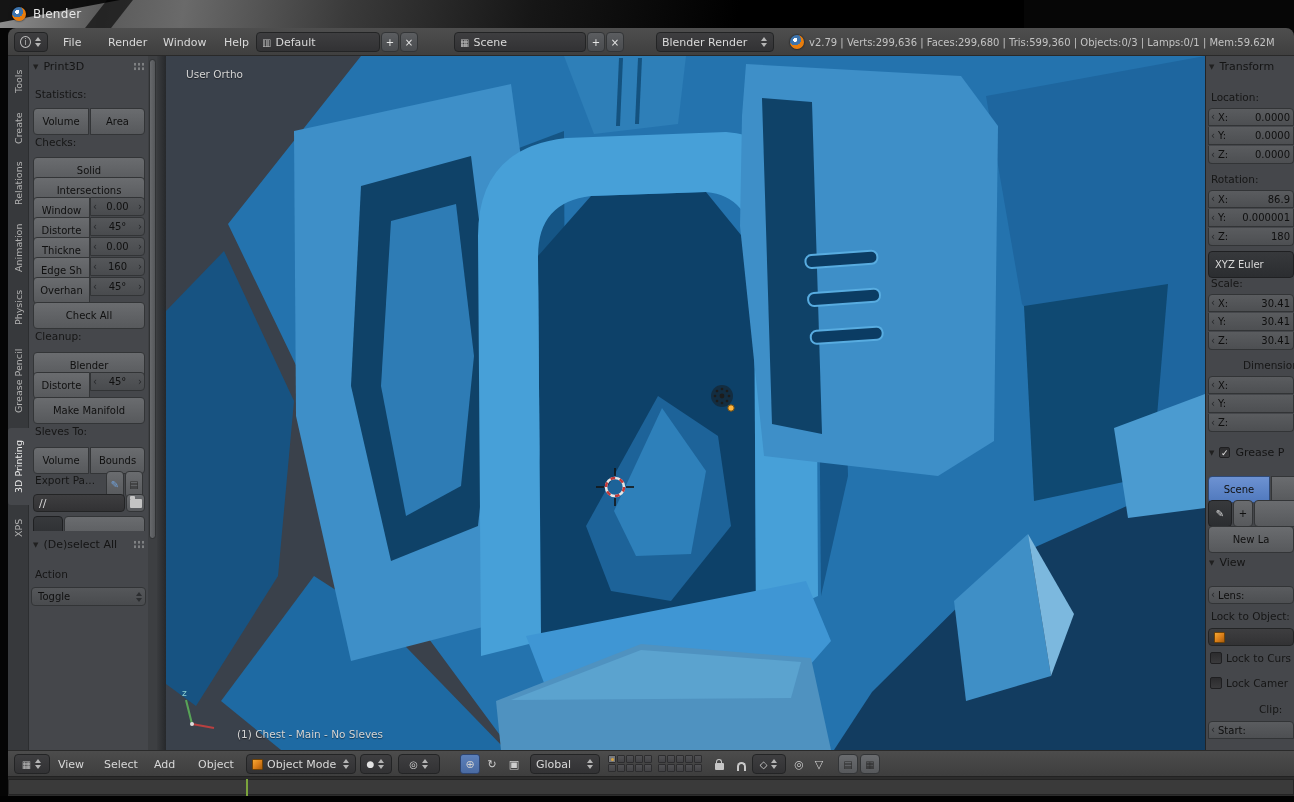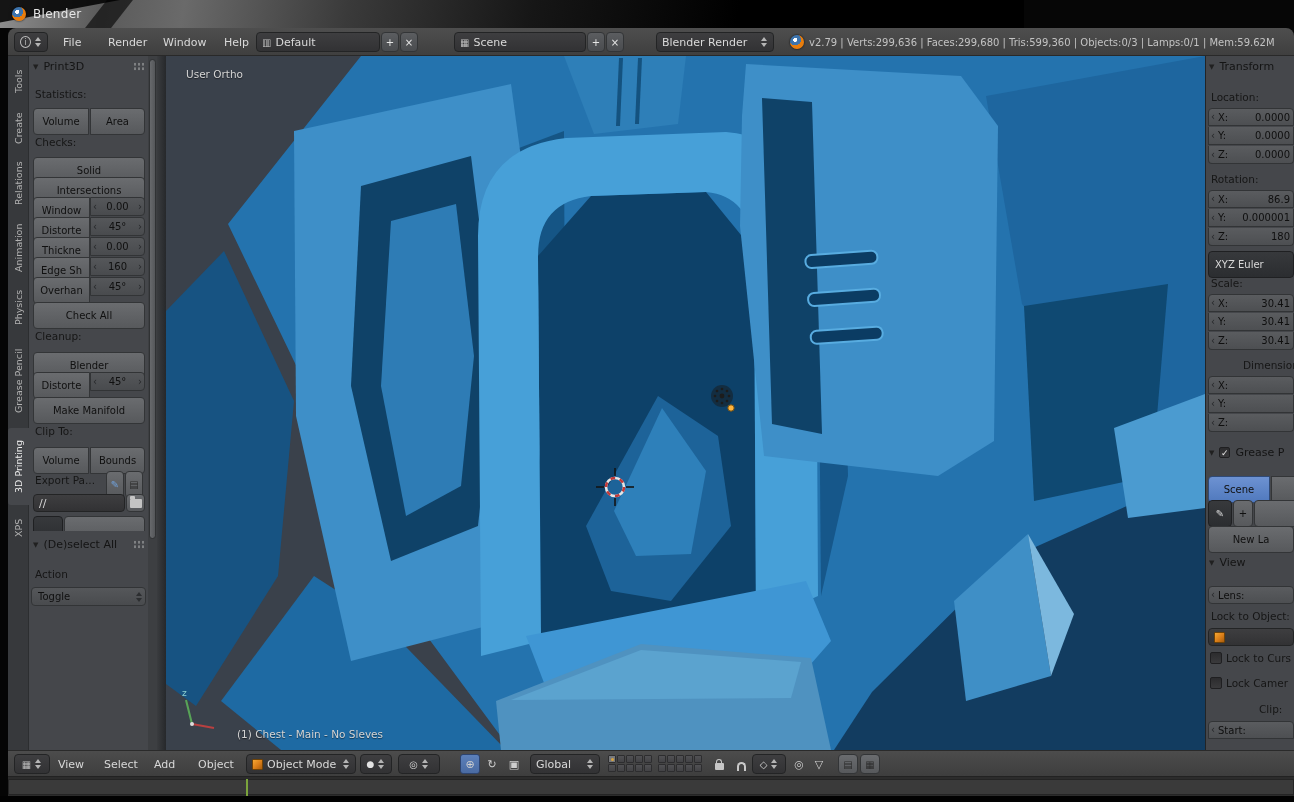--- a/index.html
+++ b/index.html
@@ -239,21 +239,21 @@
       </div>
     <div class="abs numf rr" style="left:61px;top:316px;width:55px;">
       <span class="nf-arrow">‹</span>
       <span>45°</span>
       <span class="nf-arrow">›</span>
     </div>
     <div class="abs btn" style="left:4px;top:341px;width:112px;">
         <span>Make Manifold</span>
       </div>
 
-    <span class="abs shelf-label" style="left:6px;top:369px;">Clip To:</span>
+    <span class="abs shelf-label" style="left:6px;top:369px;">Sleves To:</span>
     <div class="abs btn rl" style="left:4px;top:391px;width:56px;">
         <span>Volume</span>
       </div>
     <div class="abs btn rr" style="left:61px;top:391px;width:55px;">
         <span>Bounds</span>
       </div>
 
     <span class="abs shelf-label" style="left:6px;top:418px;">Export Pa...</span>
     <div class="abs btn" style="left:77px;top:415px;width:18px;">
         <span style="color:#6f9fd8;">✎</span>

